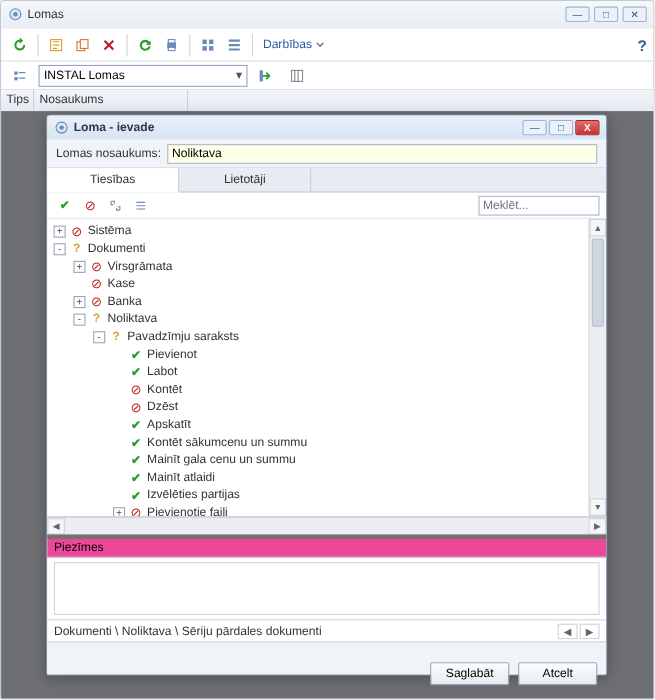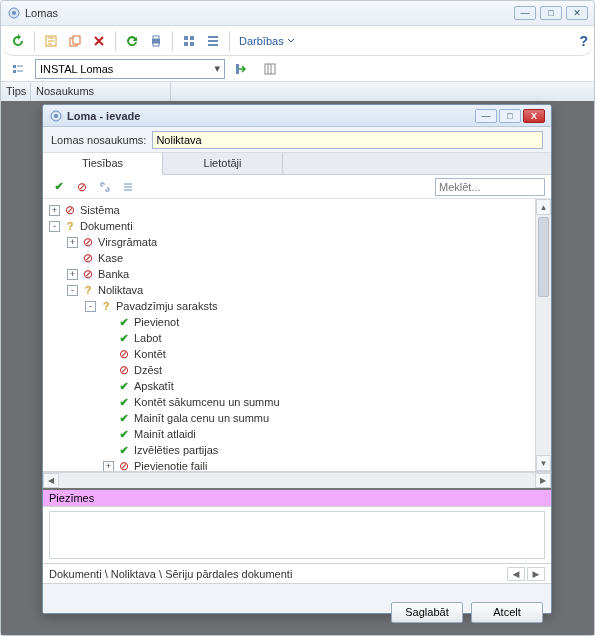--- a/index.html
+++ b/index.html
@@ -5,21 +5,21 @@
 * { box-sizing: border-box; margin: 0; padding: 0; font-family: Tahoma, Arial, sans-serif; font-size: 11px; }
 body { background: #f0f0f0; width: 595px; height: 636px; position: relative; overflow: hidden; }
 
 
 .main-window { position: absolute; top: 0; left: 0; width: 595px; height: 636px; background: #fff; border: 1px solid #c0c8d0; border-radius: 4px; }
 .main-titlebar { height: 22px; background: linear-gradient(#f5f8fb,#e8eef5); border-bottom: 1px solid #d0d8e0; display: flex; align-items: center; padding: 12px 6px; border-radius: 4px 4px 0 0; }
 .main-titlebar .icon { width: 14px; height: 14px; margin-right: 4px; }
 .main-titlebar .title { flex: 1; color: #333; }
 .win-btn { width: 22px; height: 14px; border: 1px solid #a0b4d0; border-radius: 2px; margin-left: 4px; background: #eaf1fa; display: flex; align-items: center; justify-content: center; font-size: 9px; color: #356; cursor: pointer; }
 
-.toolbar { height: 30px; border-bottom: 1px solid #d8dde4; display: flex; align-items: center; padding: 0 6px; gap: 2px; border-radius: 13px; }
+.toolbar { height: 30px; border-bottom: 1px solid #d8dde4; display: flex; align-items: center; padding: 0 6px; gap: 2px; }
 .tbtn { width: 22px; height: 22px; display: flex; align-items: center; justify-content: center; border: 1px solid transparent; border-radius: 2px; cursor: pointer; }
 .tsep { width: 1px; height: 20px; background: #d0d4da; margin: 0 3px; }
 .actions { display: flex; align-items: center; margin-left: 4px; color: #2a5aa0; cursor: pointer; }
 .actions .chev { margin-left: 3px; }
 .help-icon { margin-left: auto; color: #2a5aa0; font-size: 14px; font-weight: bold; cursor: pointer; }
 
 .lomas-row { height: 26px; border-bottom: 1px solid #d8dde4; display: flex; align-items: center; padding: 0 6px; gap: 6px; }
 .combo { width: 190px; height: 20px; border: 1px solid #8fa6c4; background: #fff; display: flex; align-items: center; padding: 0 4px; }
 .combo .txt { flex: 1; }
 .combo .chev { color: #555; }
@@ -71,21 +71,21 @@
 
 .ind-0 { padding-left: 6px; }
 .ind-1 { padding-left: 24px; }
 .ind-2 { padding-left: 42px; }
 .ind-3 { padding-left: 60px; }
 
 .hscroll { height: 16px; background: #eceef2; border-top: 1px solid #d4d8de; display:flex; }
 .hscroll .arrow { width: 16px; background: #f4f6f9; border:1px solid #cfd3da; display:flex; align-items:center; justify-content:center; font-size:8px; color:#666; }
 .hscroll .track { flex:1; position:relative; }
 
-.notes-label { padding: 2px 6px; background: #f0abfc; border-bottom: 1px solid #d0d4da; border-top: 2px solid #737373; }
+.notes-label { padding: 2px 6px; background: #ec4899; border-bottom: 1px solid #d0d4da; border-top: 4px solid #737373; }
 .notes-area { height: 48px; border: 1px solid #cfd3da; margin: 4px 6px; background:#fff; }
 
 .status { height: 20px; border-top: 1px solid #d0d4da; display:flex; align-items:center; padding: 0 6px; }
 .status .path { flex:1; color:#333; }
 .status .nav { width:18px; height:14px; border:1px solid #cfd3da; margin-left:2px; display:flex; align-items:center; justify-content:center; font-size:9px; color:#666; cursor:pointer; }
 
 .btnrow { height: 30px; border-top: 1px solid #d0d4da; display:flex; align-items:center; justify-content:flex-end; padding: 0 8px; gap: 8px; background:#f0f3f7; }
 .btn { width: 72px; height: 21px; border: 1px solid #9aaac0; background: linear-gradient(#fdfdfd,#e6eaf0); border-radius: 2px; cursor:pointer;margin-top:27px; }
 
 svg { display: block; }

